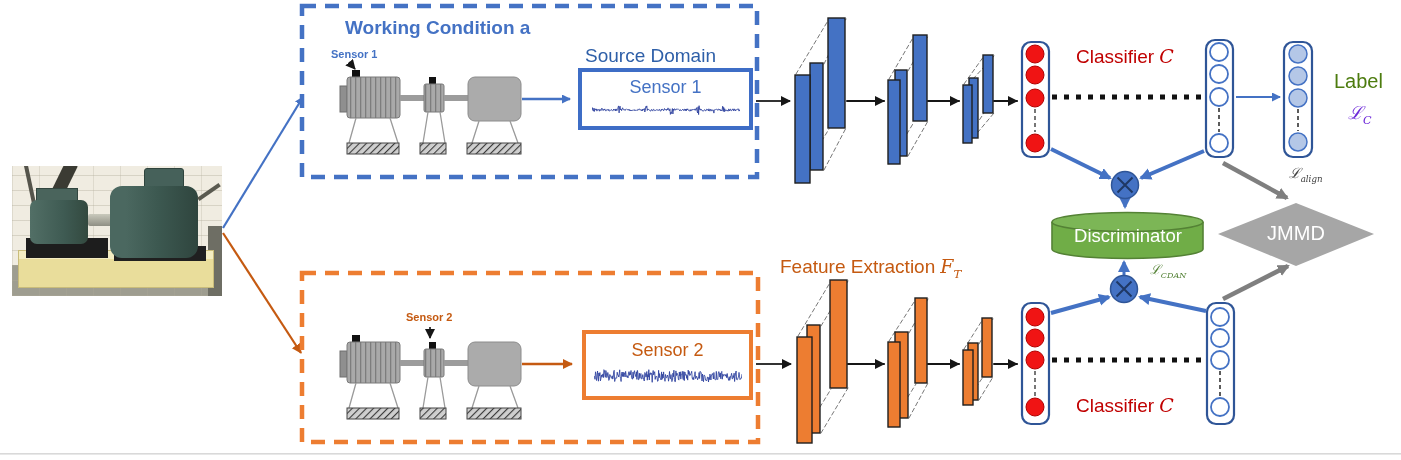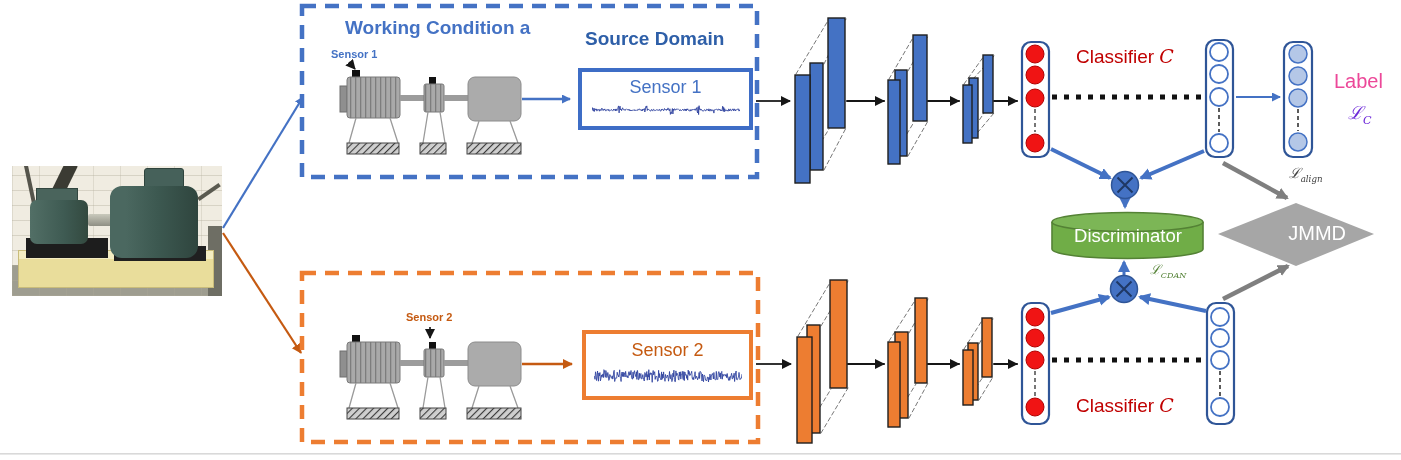--- a/index.html
+++ b/index.html
@@ -255,53 +255,56 @@
     <div class="pho" style="left:102px;top:80px;width:92px;height:15px;background:#202020"></div>
     <div class="pho" style="left:24px;top:22px;width:42px;height:15px;background:#4A645C;border:1px solid #32463F"></div>
     <div class="pho" style="left:18px;top:34px;width:58px;height:44px;background:linear-gradient(90deg,#526F66,#3E5A52 60%,#33493F);border-radius:7px"></div>
     <div class="pho" style="left:76px;top:48px;width:26px;height:12px;background:linear-gradient(#C9C9BC,#8F8F84);border-radius:2px"></div>
     <div class="pho" style="left:132px;top:2px;width:40px;height:22px;background:#46615A;border:1px solid #2F443D;border-radius:3px"></div>
     <div class="pho" style="left:98px;top:20px;width:88px;height:72px;background:linear-gradient(90deg,#4B6860 0 18%,#3C5850 55%,#2F453E);border-radius:12px"></div>
     <div class="pho" style="left:184px;top:24px;width:26px;height:4px;background:#5A5A50;transform:rotate(-35deg)"></div>
   </div>
 
   <div class="txt" style="left:345px;top:18px;font-size:19px;font-weight:600;color:#4472C4">Working Condition a</div>
-  <div class="txt" style="left:585px;top:29px;font-size:19px;font-weight:700;color:#2E5FA8">Source Domain</div>
+  <div class="txt" style="left:585px;top:46px;font-size:19px;font-weight:400;color:#2E5FA8">Source Domain</div>
   <div class="txt" style="left:331px;top:48px;font-size:11px;font-weight:700;color:#4472C4">Sensor 1</div>
 
   <div class="txt" style="left:406px;top:311px;font-size:11px;font-weight:700;color:#C55A11">Sensor 2</div>
 
   <div class="sensorbox" style="left:578px;top:68px;width:175px;height:62px;border:4px solid #3E6DC6">
     <div class="sblabel" style="color:#4472C4">Sensor 1</div>
     <svg id="wave1" width="148" height="22">
         <polyline points="0.0,11.5 0.5,8.7 1.0,11.1 1.5,12.2 2.0,9.1 2.5,12.4 3.0,9.8 3.5,10.2 3.9,11.0 4.4,9.9 4.9,12.1 5.4,10.9 5.9,10.3 6.4,11.1 6.9,10.5 7.4,12.2 7.9,10.4 8.4,10.6 8.9,11.7 9.4,10.6 9.9,9.1 10.4,10.9 10.9,11.2 11.3,11.6 11.8,10.1 12.3,10.9 12.8,9.9 13.3,11.4 13.8,12.1 14.3,10.9 14.8,10.9 15.3,10.9 15.8,10.4 16.3,11.6 16.8,10.4 17.3,11.9 17.8,12.0 18.3,11.6 18.7,11.1 19.2,10.5 19.7,10.7 20.2,11.6 20.7,12.1 21.2,11.3 21.7,10.0 22.2,10.9 22.7,11.2 23.2,10.1 23.7,12.0 24.2,9.9 24.7,11.5 25.2,11.4 25.7,10.4 26.1,8.1 26.6,6.9 27.1,13.9 27.6,7.9 28.1,7.1 28.6,10.9 29.1,10.0 29.6,11.7 30.1,10.2 30.6,8.8 31.1,10.1 31.6,10.8 32.1,10.7 32.6,10.6 33.1,11.5 33.5,10.4 34.0,10.0 34.5,10.0 35.0,10.5 35.5,10.7 36.0,11.1 36.5,11.1 37.0,10.1 37.5,11.4 38.0,12.0 38.5,10.9 39.0,11.9 39.5,11.0 40.0,11.7 40.5,11.1 40.9,11.3 41.4,10.9 41.9,11.4 42.4,10.7 42.9,11.7 43.4,10.9 43.9,11.5 44.4,10.9 44.9,11.4 45.4,11.4 45.9,10.3 46.4,10.6 46.9,11.1 47.4,9.8 47.9,10.4 48.3,10.5 48.8,11.2 49.3,11.8 49.8,10.6 50.3,11.9 50.8,10.0 51.3,11.0 51.8,10.8 52.3,9.5 52.8,13.0 53.3,11.5 53.8,7.5 54.3,8.6 54.8,6.9 55.3,11.5 55.7,9.9 56.2,10.5 56.7,10.4 57.2,11.0 57.7,11.3 58.2,12.1 58.7,12.1 59.2,10.8 59.7,10.3 60.2,11.5 60.7,12.1 61.2,10.6 61.7,10.2 62.2,11.3 62.7,11.5 63.1,11.2 63.6,11.5 64.1,11.3 64.6,10.6 65.1,11.2 65.6,10.7 66.1,11.6 66.6,11.1 67.1,10.7 67.6,10.1 68.1,12.0 68.6,12.0 69.1,11.9 69.6,10.0 70.1,10.6 70.5,10.4 71.0,10.4 71.5,11.8 72.0,11.1 72.5,9.5 73.0,10.5 73.5,11.1 74.0,10.3 74.5,11.4 75.0,10.0 75.5,10.8 76.0,8.9 76.5,10.5 77.0,11.4 77.5,11.9 77.9,9.8 78.4,15.4 78.9,13.2 79.4,14.6 79.9,12.1 80.4,9.5 80.9,15.0 81.4,10.1 81.9,11.5 82.4,9.8 82.9,9.9 83.4,11.0 83.9,11.1 84.4,10.0 84.9,10.0 85.3,10.2 85.8,10.1 86.3,10.0 86.8,10.5 87.3,10.9 87.8,11.9 88.3,10.7 88.8,10.9 89.3,11.7 89.8,11.3 90.3,10.9 90.8,10.1 91.3,10.8 91.8,11.7 92.3,10.3 92.7,10.0 93.2,11.6 93.7,10.1 94.2,12.0 94.7,9.9 95.2,10.9 95.7,9.8 96.2,10.8 96.7,11.6 97.2,12.1 97.7,12.0 98.2,10.5 98.7,12.0 99.2,11.9 99.7,10.7 100.1,10.2 100.6,11.2 101.1,10.6 101.6,10.0 102.1,10.7 102.6,11.0 103.1,9.8 103.6,11.3 104.1,10.4 104.6,8.7 105.1,12.2 105.6,14.0 106.1,7.8 106.6,15.6 107.1,6.7 107.5,10.4 108.0,9.8 108.5,11.2 109.0,10.1 109.5,10.9 110.0,11.0 110.5,12.0 111.0,12.1 111.5,11.9 112.0,11.5 112.5,10.6 113.0,11.6 113.5,11.7 114.0,11.9 114.5,10.2 114.9,10.5 115.4,10.6 115.9,10.4 116.4,12.0 116.9,9.8 117.4,10.6 117.9,12.2 118.4,10.3 118.9,11.5 119.4,11.8 119.9,10.5 120.4,11.6 120.9,11.6 121.4,11.2 121.9,14.1 122.3,10.9 122.8,10.7 123.3,10.7 123.8,10.4 124.3,10.2 124.8,10.5 125.3,10.6 125.8,11.4 126.3,10.0 126.8,10.0 127.3,10.6 127.8,10.0 128.3,11.8 128.8,10.8 129.3,11.3 129.7,12.0 130.2,10.4 130.7,7.2 131.2,12.2 131.7,8.3 132.2,12.9 132.7,9.7 133.2,11.7 133.7,12.0 134.2,10.8 134.7,11.5 135.2,12.1 135.7,11.3 136.2,12.2 136.7,9.9 137.1,10.5 137.6,12.0 138.1,10.3 138.6,10.1 139.1,11.8 139.6,11.7 140.1,11.1 140.6,10.0 141.1,10.2 141.6,11.8 142.1,9.8 142.6,11.3 143.1,10.5 143.6,12.0 144.1,11.0 144.5,10.6 145.0,10.1 145.5,10.2 146.0,10.5 146.5,9.8 147.0,12.1 147.5,10.8 148.0,11.9" fill="none" stroke="#2B3F9E" stroke-width="1" opacity="0.85"></polyline>
       </svg>
   </div>
   <div class="sensorbox" style="left:582px;top:330px;width:171px;height:70px;border:4px solid #ED7D31">
     <div class="sblabel" style="color:#C55A11">Sensor 2</div>
     <svg id="wave2" width="148" height="28">
         <polyline points="0.0,14.9 0.5,14.4 1.0,17.3 1.5,9.8 2.0,12.0 2.5,18.5 3.0,16.0 3.5,9.0 3.9,12.0 4.4,19.2 4.9,11.0 5.4,13.9 5.9,10.5 6.4,18.9 6.9,16.8 7.4,12.9 7.9,15.2 8.4,14.1 8.9,11.9 9.4,15.6 9.9,7.7 10.4,8.4 10.9,12.9 11.3,15.3 11.8,8.5 12.3,10.2 12.8,15.6 13.3,14.2 13.8,10.5 14.3,13.3 14.8,18.4 15.3,17.5 15.8,12.5 16.3,14.2 16.8,13.8 17.3,16.3 17.8,16.0 18.3,13.8 18.7,17.1 19.2,15.8 19.7,9.4 20.2,8.3 20.7,19.5 21.2,16.9 21.7,15.8 22.2,16.2 22.7,16.1 23.2,10.2 23.7,12.9 24.2,13.1 24.7,15.0 25.2,11.9 25.7,7.8 26.1,14.4 26.6,16.5 27.1,19.5 27.6,11.2 28.1,10.0 28.6,14.5 29.1,10.2 29.6,14.6 30.1,10.6 30.6,12.1 31.1,15.0 31.6,9.4 32.1,12.7 32.6,14.7 33.1,15.3 33.5,13.8 34.0,15.9 34.5,10.7 35.0,9.6 35.5,13.3 36.0,10.4 36.5,12.6 37.0,8.5 37.5,15.2 38.0,16.9 38.5,17.1 39.0,10.1 39.5,16.2 40.0,10.3 40.5,8.7 40.9,11.7 41.4,12.6 41.9,14.7 42.4,9.8 42.9,17.4 43.4,8.4 43.9,11.0 44.4,17.7 44.9,17.5 45.4,11.2 45.9,16.3 46.4,12.7 46.9,11.5 47.4,16.7 47.9,17.1 48.3,15.5 48.8,12.6 49.3,15.9 49.8,17.8 50.3,19.0 50.8,10.5 51.3,11.2 51.8,15.0 52.3,14.8 52.8,9.5 53.3,18.2 53.8,12.5 54.3,15.1 54.8,7.7 55.3,18.0 55.7,11.5 56.2,12.5 56.7,10.7 57.2,12.3 57.7,11.3 58.2,20.3 58.7,11.4 59.2,8.5 59.7,12.9 60.2,11.1 60.7,9.7 61.2,17.4 61.7,14.6 62.2,14.7 62.7,14.1 63.1,16.0 63.6,19.3 64.1,18.9 64.6,8.3 65.1,15.7 65.6,11.6 66.1,15.8 66.6,16.6 67.1,18.0 67.6,9.9 68.1,17.3 68.6,12.3 69.1,16.1 69.6,9.9 70.1,15.3 70.5,16.3 71.0,19.3 71.5,12.5 72.0,14.3 72.5,15.8 73.0,15.5 73.5,13.0 74.0,14.6 74.5,19.2 75.0,16.0 75.5,9.5 76.0,15.3 76.5,16.7 77.0,12.6 77.5,18.5 77.9,19.6 78.4,18.7 78.9,11.2 79.4,14.8 79.9,8.2 80.4,17.4 80.9,19.7 81.4,19.6 81.9,8.9 82.4,13.6 82.9,11.1 83.4,12.1 83.9,13.1 84.4,17.4 84.9,18.1 85.3,10.1 85.8,14.1 86.3,9.8 86.8,17.1 87.3,12.4 87.8,12.5 88.3,9.3 88.8,16.2 89.3,17.6 89.8,9.5 90.3,18.6 90.8,10.0 91.3,11.5 91.8,13.3 92.3,12.7 92.7,16.4 93.2,13.4 93.7,18.1 94.2,8.1 94.7,12.3 95.2,9.4 95.7,13.5 96.2,13.3 96.7,11.6 97.2,11.2 97.7,9.3 98.2,16.0 98.7,17.4 99.2,15.4 99.7,17.7 100.1,15.2 100.6,12.4 101.1,9.7 101.6,16.6 102.1,15.9 102.6,14.2 103.1,15.5 103.6,17.8 104.1,15.9 104.6,16.0 105.1,10.5 105.6,16.5 106.1,9.3 106.6,9.8 107.1,10.7 107.5,12.5 108.0,19.0 108.5,12.0 109.0,15.6 109.5,19.7 110.0,13.2 110.5,13.3 111.0,14.5 111.5,18.0 112.0,18.3 112.5,19.0 113.0,17.3 113.5,14.9 114.0,15.7 114.5,20.0 114.9,15.4 115.4,17.6 115.9,12.1 116.4,13.7 116.9,18.0 117.4,13.0 117.9,12.9 118.4,11.5 118.9,13.3 119.4,17.0 119.9,10.5 120.4,16.4 120.9,17.2 121.4,17.9 121.9,17.8 122.3,9.4 122.8,17.3 123.3,17.2 123.8,17.6 124.3,10.9 124.8,9.6 125.3,11.1 125.8,15.1 126.3,11.1 126.8,16.8 127.3,10.6 127.8,9.4 128.3,17.2 128.8,12.2 129.3,13.3 129.7,14.2 130.2,12.5 130.7,13.1 131.2,12.6 131.7,14.2 132.2,12.6 132.7,15.7 133.2,11.5 133.7,15.5 134.2,16.6 134.7,18.4 135.2,14.7 135.7,18.3 136.2,16.9 136.7,13.9 137.1,13.5 137.6,11.3 138.1,16.4 138.6,17.1 139.1,13.6 139.6,15.5 140.1,11.2 140.6,19.5 141.1,14.4 141.6,11.0 142.1,9.0 142.6,17.5 143.1,17.9 143.6,17.5 144.1,15.4 144.5,15.2 145.0,10.4 145.5,14.2 146.0,17.6 146.5,16.6 147.0,16.3 147.5,16.2 148.0,12.1" fill="none" stroke="#2B3F9E" stroke-width="1" opacity="0.85"></polyline>
       </svg>
   </div>
 
+  <div class="txt" style="left:780px;top:256px;font-size:19px;color:#C55A11">
+    <span>Feature Extraction</span><span class="math sym"><span>F</span><sub>T</sub></span>
+  </div>
 
   <div class="txt" style="left:1076px;top:46px;font-size:19px;color:#C00000">
     <span>Classifier</span><span class="math sym">C</span>
   </div>
   <div class="txt" style="left:1076px;top:395px;font-size:19px;color:#C00000">
     <span>Classifier</span><span class="math sym">C</span>
   </div>
 
-  <div class="txt" style="left:1334px;top:70px;font-size:20px;color:#ec4899">Label</div>
+  <div class="txt" style="left:1334px;top:70px;font-size:20px;color:#4d7c0f">Label</div>
   <div class="txt math" style="left:1348px;top:103px;font-size:18px;color:#6d28d9">
     <span>ℒ</span><sub>C</sub>
   </div>
 
   <div class="txt math" style="left:1289px;top:166px;font-size:14px;color:#3F3F3F">
     <span>ℒ</span><sub>align</sub>
   </div>
   <div class="txt math" style="left:1150px;top:263px;font-size:13px;color:#538135">
     <span>ℒ</span><sub>CDAN</sub>
   </div>
 
   <div class="txt" style="left:1054px;top:226px;width:148px;text-align:center;font-size:18.5px;color:#fff">Discriminator</div>
-  <div class="txt" style="left:1246px;top:222px;width:100px;text-align:right;font-size:20px;color:#fff">JMMD</div>
+  <div class="txt" style="left:1246px;top:222px;width:100px;text-align:center;font-size:20px;color:#fff">JMMD</div>
 </div>
 
 </body></html>

